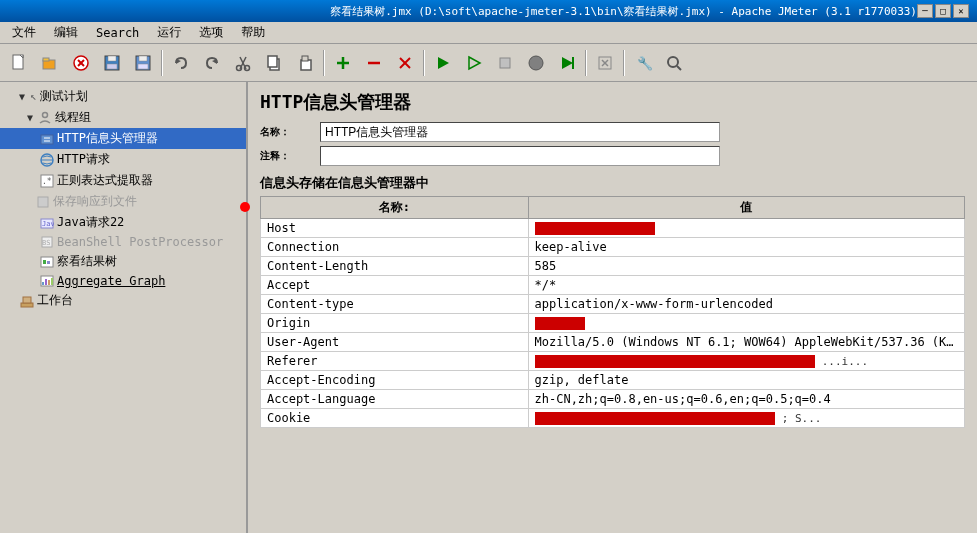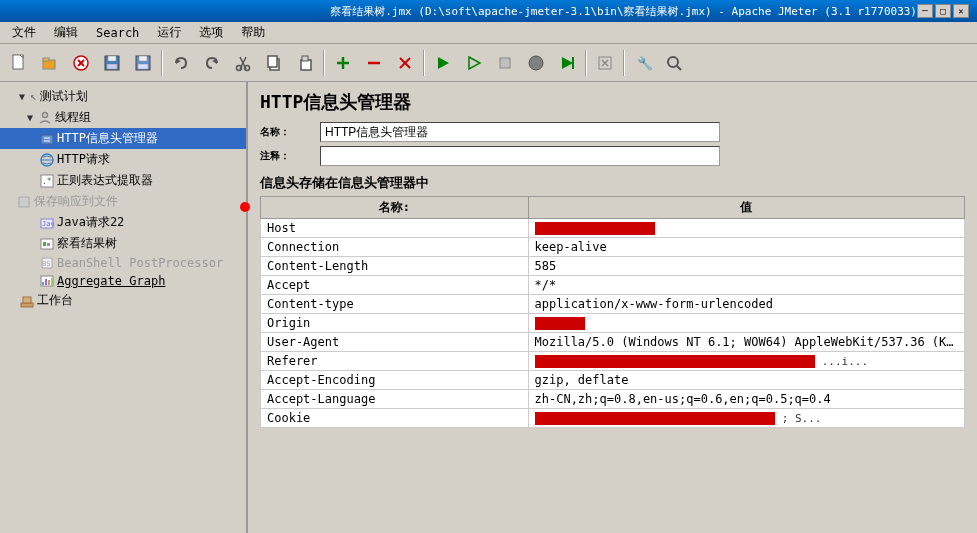--- a/index.html
+++ b/index.html
@@ -371,50 +371,50 @@
     </div>
 
     <div class="tree-item" style="padding-left:40px;">
       <svg width="14" height="14" viewBox="0 0 14 14" style="margin-right:3px;">
           <rect x="1" y="1" width="12" height="12" fill="white" stroke="#888" stroke-width="1"></rect>
           <text x="2" y="10" font-size="8" fill="#555">.*</text>
         </svg>
       <span>正则表达式提取器</span>
     </div>
 
-    <div class="tree-item" style="padding-left:17px; color:#999;">
+    <div class="tree-item" style="padding-left:36px; color:#999;">
       <svg width="14" height="14" viewBox="0 0 14 14" style="margin-right:3px;">
           <rect x="2" y="2" width="10" height="10" fill="#ccc" stroke="#aaa" stroke-width="1"></rect>
         </svg>
       <span>保存响应到文件</span>
     </div>
 
     <div class="tree-item" style="padding-left:40px;">
       <svg width="14" height="14" viewBox="0 0 14 14" style="margin-right:3px;">
           <rect x="1" y="3" width="12" height="9" fill="#e8e8ff" stroke="#8888cc" stroke-width="1"></rect>
           <text x="2" y="10" font-size="7" fill="#6666cc">Jav</text>
         </svg>
       <span>Java请求22</span>
+    </div>
+
+    <div class="tree-item" style="padding-left:40px; color:#999;">
+      <svg width="14" height="14" viewBox="0 0 14 14" style="margin-right:3px;">
+          <rect x="2" y="2" width="10" height="10" fill="#eee" stroke="#aaa" stroke-width="1"></rect>
+          <text x="2" y="10" font-size="7" fill="#aaa">BS</text>
+        </svg>
+      <span>BeanShell PostProcessor</span>
     </div>
 
     <div class="tree-item" style="padding-left:40px;">
       <svg width="14" height="14" viewBox="0 0 14 14" style="margin-right:3px;">
           <rect x="1" y="2" width="12" height="10" fill="white" stroke="#888" stroke-width="1"></rect>
           <rect x="3" y="5" width="3" height="4" fill="#4a4" stroke="none"></rect>
           <rect x="7" y="6" width="3" height="3" fill="#88c" stroke="none"></rect>
         </svg>
       <span>察看结果树</span>
-    </div>
-
-    <div class="tree-item" style="padding-left:40px; color:#999;">
-      <svg width="14" height="14" viewBox="0 0 14 14" style="margin-right:3px;">
-          <rect x="2" y="2" width="10" height="10" fill="#eee" stroke="#aaa" stroke-width="1"></rect>
-          <text x="2" y="10" font-size="7" fill="#aaa">BS</text>
-        </svg>
-      <span>BeanShell PostProcessor</span>
     </div>
 
     <div class="tree-item" style="padding-left:40px;text-decoration:underline;">
       <svg width="14" height="14" viewBox="0 0 14 14" style="margin-right:3px;">
           <rect x="1" y="2" width="12" height="10" fill="white" stroke="#888" stroke-width="1"></rect>
           <rect x="2" y="8" width="2" height="3" fill="#69c"></rect>
           <rect x="5" y="5" width="2" height="6" fill="#96c"></rect>
           <rect x="8" y="6" width="2" height="5" fill="#c96"></rect>
           <rect x="11" y="4" width="2" height="7" fill="#9c6"></rect>
         </svg>

